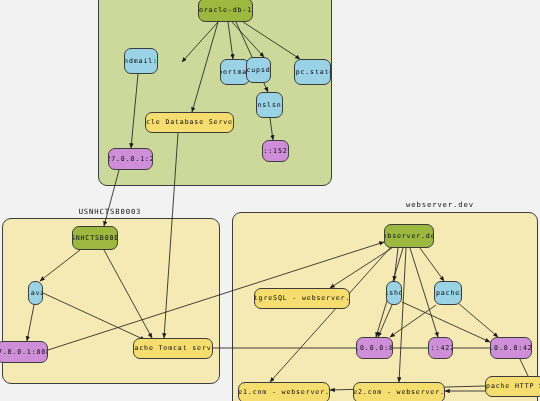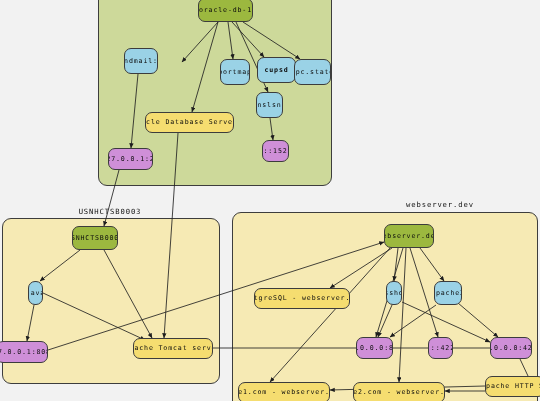--- a/index.html
+++ b/index.html
@@ -121,21 +121,21 @@
   <div id="node-layer">
       <div class="node n-host" style="left: 198px; top: -2px; width: 55px; height: 24px;">
         <span class="lbl">oracle-db-1</span>
       </div>
       <div class="node n-proc" style="left: 124px; top: 48px; width: 34px; height: 26px;">
         <span class="lbl">sendmail:25</span>
       </div>
       <div class="node n-proc" style="left: 220px; top: 59px; width: 30px; height: 26px;">
         <span class="lbl">portmap</span>
       </div>
-      <div class="node n-proc" style="left: 257px; top: 57px; width: 39px; height: 26px; font-weight: bold;">
+      <div class="node n-proc" style="left: 246px; top: 57px; width: 25px; height: 26px;">
         <span class="lbl">cupsd</span>
       </div>
       <div class="node n-proc" style="left: 294px; top: 59px; width: 37px; height: 26px;">
         <span class="lbl">rpc.statd</span>
       </div>
       <div class="node n-proc" style="left: 256px; top: 92px; width: 27px; height: 26px;">
         <span class="lbl">tnslsnr</span>
       </div>
       <div class="node n-app" style="left: 145px; top: 112px; width: 89px; height: 21px;">
         <span class="lbl">Oracle Database Server 1</span>

